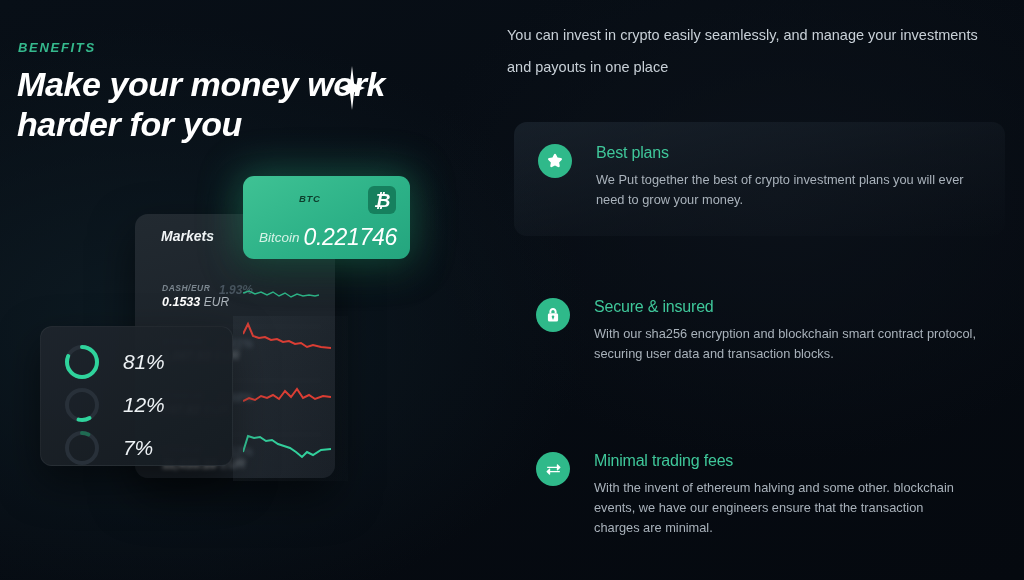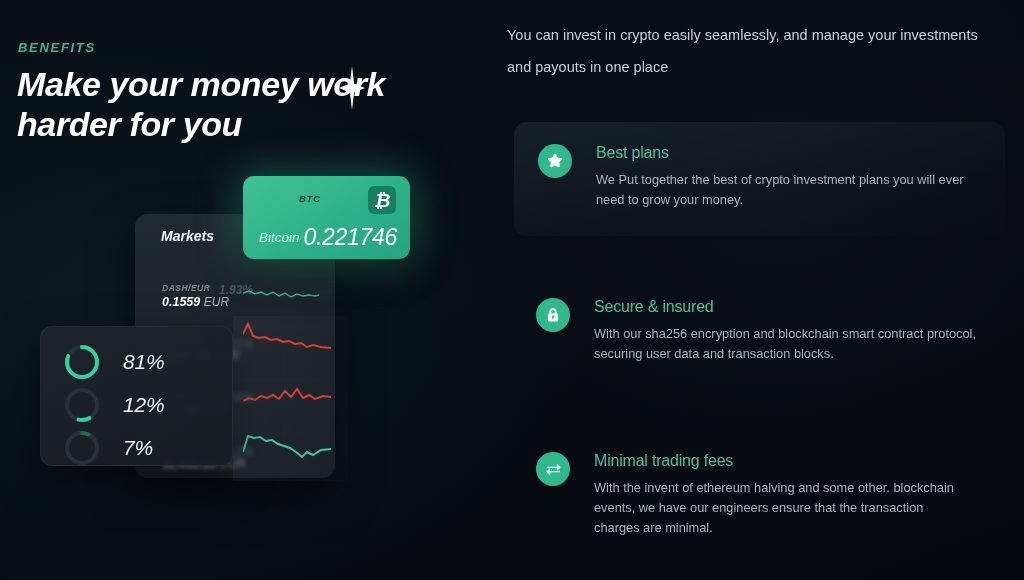--- a/index.html
+++ b/index.html
@@ -162,21 +162,21 @@
 
     <div class="illus">
 
       <div class="markets">
         <div class="markets-title">Markets</div>
 
         <div class="mkt-row" style="top:58px;">
           <div class="mkt-pair">DASH/EUR</div>
           <div class="mkt-chg">1.93%</div>
           <div class="mkt-val">
-            <span>0.1559</span>
+            <span>0.1533</span>
             <span class="mkt-cur">EUR</span>
           </div>
           <svg class="spark" width="76" height="22" viewBox="0 0 76 22">
             <polyline points="0,9 6,7 12,10 18,8 24,11 30,8 36,12 42,9 48,13 54,10 60,12 66,11 72,12 76,11" fill="none" stroke="#2fb98a" stroke-width="1.5"></polyline>
           </svg>
         </div>
 
         <div class="mkt-row blur-row" style="top:112px;">
           <div class="sep"></div>
           <div class="mkt-pair">BTC/EUR</div>

